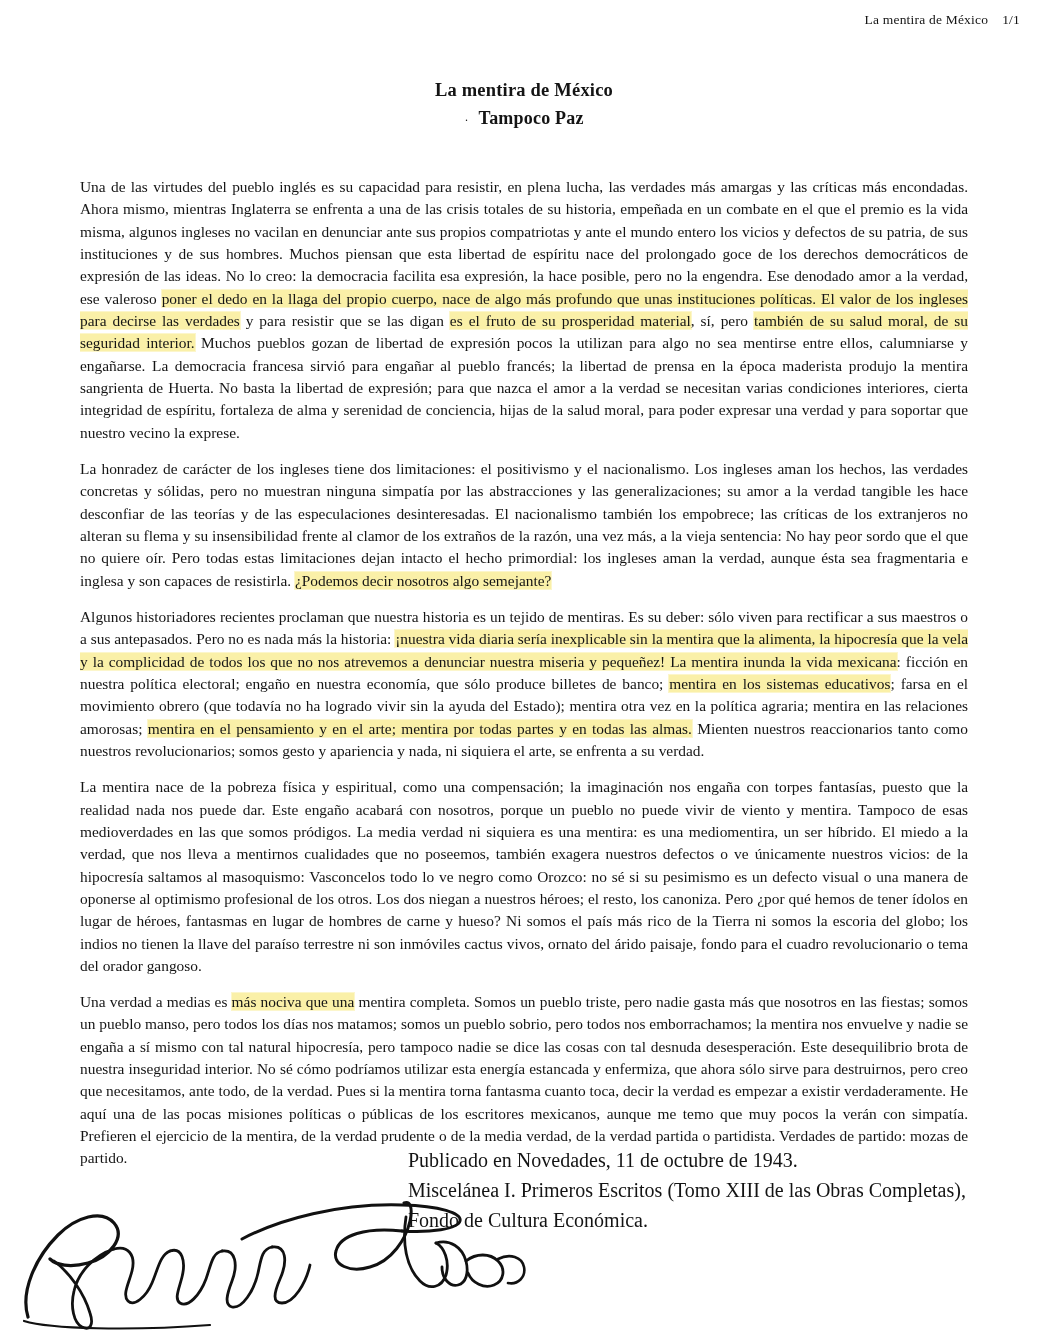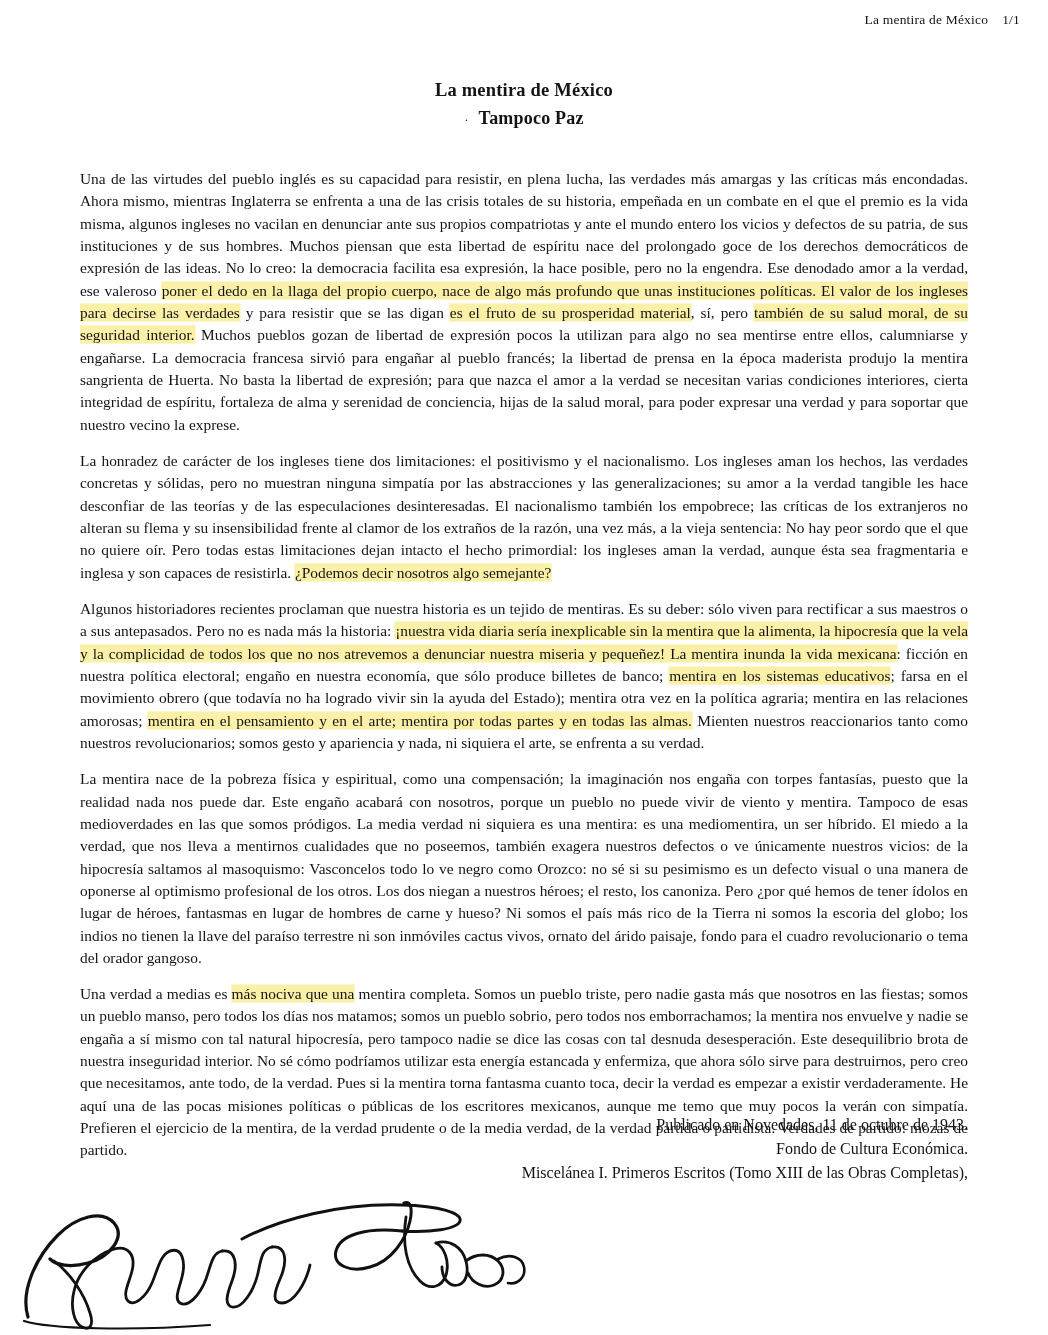--- a/index.html
+++ b/index.html
@@ -55,43 +55,42 @@
     margin-top: 3px;
   }
   .doc-author .tiny-dot {
     font-weight: normal;
     font-size: 12px;
     vertical-align: middle;
     margin-right: 10px;
   }
   .body-text {
     position: absolute;
-    top: 168px;
+    top: 176px;
     left: 80px;
     width: 888px;
   }
   .para {
     font-size: 15.4px;
     line-height: 1.45;
     text-align: justify;
     margin: 0 0 14px 0;
     text-indent: 0;
     hyphens: none;
   }
   .hl {
     background: #faf0a8;
     box-shadow: 0 0 0 1px rgba(250,240,168,0.6);
   }
   .footer-block {
     position: absolute;
     right: 80px;
-    top: 1113px;
+    top: 1145px;
     width: 560px;
-    text-align: right;
-    font-size: 16px;
+    font-size: 20px;
     line-height: 1.5;
   }
   .signature {
     position: absolute;
     left: 10px;
     top: 1195px;
     width: 520px;
     height: 140px;
   }
   .signature svg {
@@ -115,22 +114,22 @@
   <div class="body-text">
     <p class="para"><span>Una de las virtudes del pueblo inglés es su capacidad para resistir, en plena lucha, las verdades más amargas y las críticas más encondadas. Ahora mismo, mientras Inglaterra se enfrenta a una de las crisis totales de su historia, empeñada en un combate en el que el premio es la vida misma, algunos ingleses no vacilan en denunciar ante sus propios compatriotas y ante el mundo entero los vicios y defectos de su patria, de sus instituciones y de sus hombres. Muchos piensan que esta libertad de espíritu nace del prolongado goce de los derechos democráticos de expresión de las ideas. No lo creo: la democracia facilita esa expresión, la hace posible, pero no la engendra. Ese denodado amor a la verdad, ese valeroso </span><span class="hl">poner el dedo en la llaga del propio cuerpo, nace de algo más profundo que unas instituciones políticas. El valor de los ingleses para decirse las verdades</span><span> y para resistir que se las digan </span><span class="hl">es el fruto de su prosperidad material</span><span>, sí, pero </span><span class="hl">también de su salud moral, de su seguridad interior.</span><span> Muchos pueblos gozan de libertad de expresión pocos la utilizan para algo no sea mentirse entre ellos, calumniarse y engañarse. La democracia francesa sirvió para engañar al pueblo francés; la libertad de prensa en la época maderista produjo la mentira sangrienta de Huerta. No basta la libertad de expresión; para que nazca el amor a la verdad se necesitan varias condiciones interiores, cierta integridad de espíritu, fortaleza de alma y serenidad de conciencia, hijas de la salud moral, para poder expresar una verdad y para soportar que nuestro vecino la exprese.</span></p>
     <p class="para"><span>La honradez de carácter de los ingleses tiene dos limitaciones: el positivismo y el nacionalismo. Los ingleses aman los hechos, las verdades concretas y sólidas, pero no muestran ninguna simpatía por las abstracciones y las generalizaciones; su amor a la verdad tangible les hace desconfiar de las teorías y de las especulaciones desinteresadas. El nacionalismo también los empobrece; las críticas de los extranjeros no alteran su flema y su insensibilidad frente al clamor de los extraños de la razón, una vez más, a la vieja sentencia: No hay peor sordo que el que no quiere oír. Pero todas estas limitaciones dejan intacto el hecho primordial: los ingleses aman la verdad, aunque ésta sea fragmentaria e inglesa y son capaces de resistirla. </span><span class="hl">¿Podemos decir nosotros algo semejante?</span></p>
     <p class="para"><span>Algunos historiadores recientes proclaman que nuestra historia es un tejido de mentiras. Es su deber: sólo viven para rectificar a sus maestros o a sus antepasados. Pero no es nada más la historia: </span><span class="hl">¡nuestra vida diaria sería inexplicable sin la mentira que la alimenta, la hipocresía que la vela y la complicidad de todos los que no nos atrevemos a denunciar nuestra miseria y pequeñez! La mentira inunda la vida mexicana</span><span>: ficción en nuestra política electoral; engaño en nuestra economía, que sólo produce billetes de banco; </span><span class="hl">mentira en los sistemas educativos</span><span>; farsa en el movimiento obrero (que todavía no ha logrado vivir sin la ayuda del Estado); mentira otra vez en la política agraria; mentira en las relaciones amorosas; </span><span class="hl">mentira en el pensamiento y en el arte; mentira por todas partes y en todas las almas.</span><span> Mienten nuestros reaccionarios tanto como nuestros revolucionarios; somos gesto y apariencia y nada, ni siquiera el arte, se enfrenta a su verdad.</span></p>
     <p class="para"><span>La mentira nace de la pobreza física y espiritual, como una compensación; la imaginación nos engaña con torpes fantasías, puesto que la realidad nada nos puede dar. Este engaño acabará con nosotros, porque un pueblo no puede vivir de viento y mentira. Tampoco de esas medioverdades en las que somos pródigos. La media verdad ni siquiera es una mentira: es una mediomentira, un ser híbrido. El miedo a la verdad, que nos lleva a mentirnos cualidades que no poseemos, también exagera nuestros defectos o ve únicamente nuestros vicios: de la hipocresía saltamos al masoquismo: Vasconcelos todo lo ve negro como Orozco: no sé si su pesimismo es un defecto visual o una manera de oponerse al optimismo profesional de los otros. Los dos niegan a nuestros héroes; el resto, los canoniza. Pero ¿por qué hemos de tener ídolos en lugar de héroes, fantasmas en lugar de hombres de carne y hueso? Ni somos el país más rico de la Tierra ni somos la escoria del globo; los indios no tienen la llave del paraíso terrestre ni son inmóviles cactus vivos, ornato del árido paisaje, fondo para el cuadro revolucionario o tema del orador gangoso.</span></p>
     <p class="para"><span>Una verdad a medias es </span><span class="hl">más nociva que una</span><span> mentira completa. Somos un pueblo triste</span><span>, pero nadie gasta más que nosotros en las fiestas; somos un pueblo manso, pero todos los días nos matamos; somos un pueblo sobrio, pero todos nos emborrachamos; la mentira nos envuelve y nadie se engaña a sí mismo con tal natural hipocresía, pero tampoco nadie se dice las cosas con tal desnuda desesperación. Este desequilibrio brota de nuestra inseguridad interior. No sé cómo podríamos utilizar esta energía estancada y enfermiza, que ahora sólo sirve para destruirnos, pero creo que necesitamos, ante todo, de la verdad. Pues si la mentira torna fantasma cuanto toca, decir la verdad es empezar a existir verdaderamente. He aquí una de las pocas misiones políticas o públicas de los escritores mexicanos, aunque me temo que muy pocos la verán con simpatía. Prefieren el ejercicio de la mentira, de la verdad prudente o de la media verdad, de la verdad partida o partidista. Verdades de partido: mozas de partido.</span></p>
   </div>
 
   <div class="footer-block">
     <div>Publicado en Novedades, 11 de octubre de 1943.</div>
+    <div>Miscelánea I. Primeros Escritos (Tomo XIII de las Obras Completas),</div>
     <div>Fondo de Cultura Económica.</div>
-    <div>Miscelánea I. Primeros Escritos (Tomo XIII de las Obras Completas),</div>
   </div>
 
   <div class="signature" title="">
     <svg width="520" height="140" viewBox="0 0 520 140" fill="none" xmlns="http://www.w3.org/2000/svg" aria-hidden="true">
       <g stroke="#111111" fill="none" stroke-linecap="round" stroke-linejoin="round">
         <path d="M18 122 C 10 96, 26 62, 48 40 C 66 22, 92 14, 104 28 C 116 42, 100 62, 78 68 C 60 73, 46 70, 40 64" stroke-width="3.2"></path>
         <path d="M44 66 C 60 78, 74 98, 80 118 C 84 130, 80 136, 72 132 C 64 128, 60 112, 64 96 C 68 78, 84 60, 104 54" stroke-width="2.8"></path>
         <path d="M104 54 C 118 50, 126 60, 122 76 C 119 88, 112 100, 118 106 C 124 112, 136 102, 142 88 C 148 74, 150 60, 160 56" stroke-width="2.8"></path>
         <path d="M160 56 C 172 52, 176 66, 172 82 C 169 94, 164 104, 170 108 C 178 113, 190 100, 196 84 C 201 70, 202 58, 212 56" stroke-width="2.8"></path>
         <path d="M212 56 C 226 54, 228 70, 222 86 C 217 99, 214 110, 222 112 C 232 114, 244 96, 248 78 C 251 64, 252 54, 262 52" stroke-width="2.8"></path>

